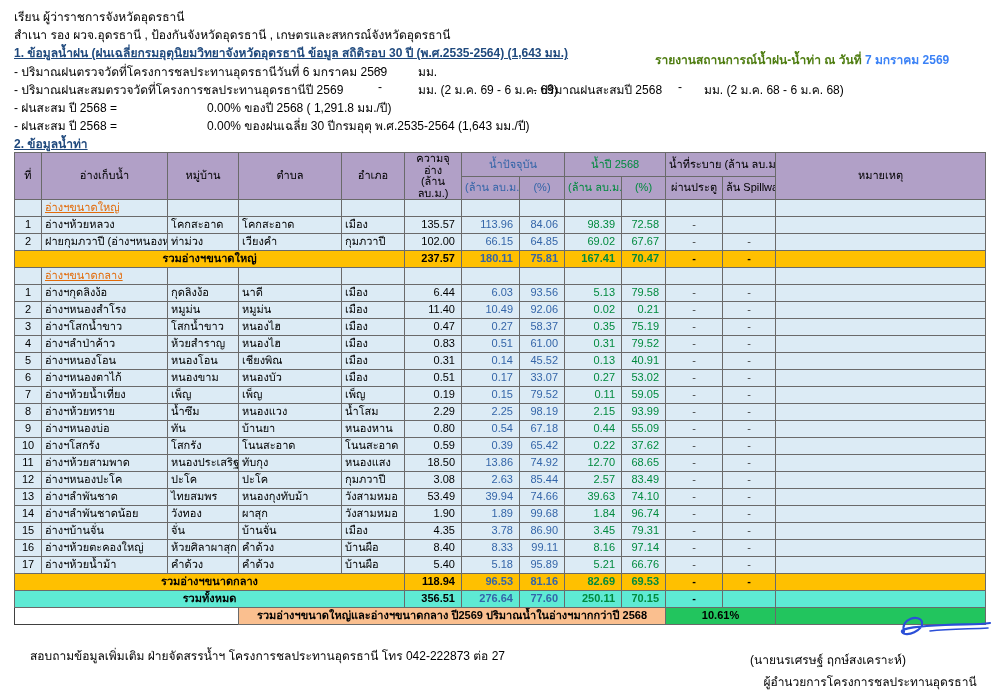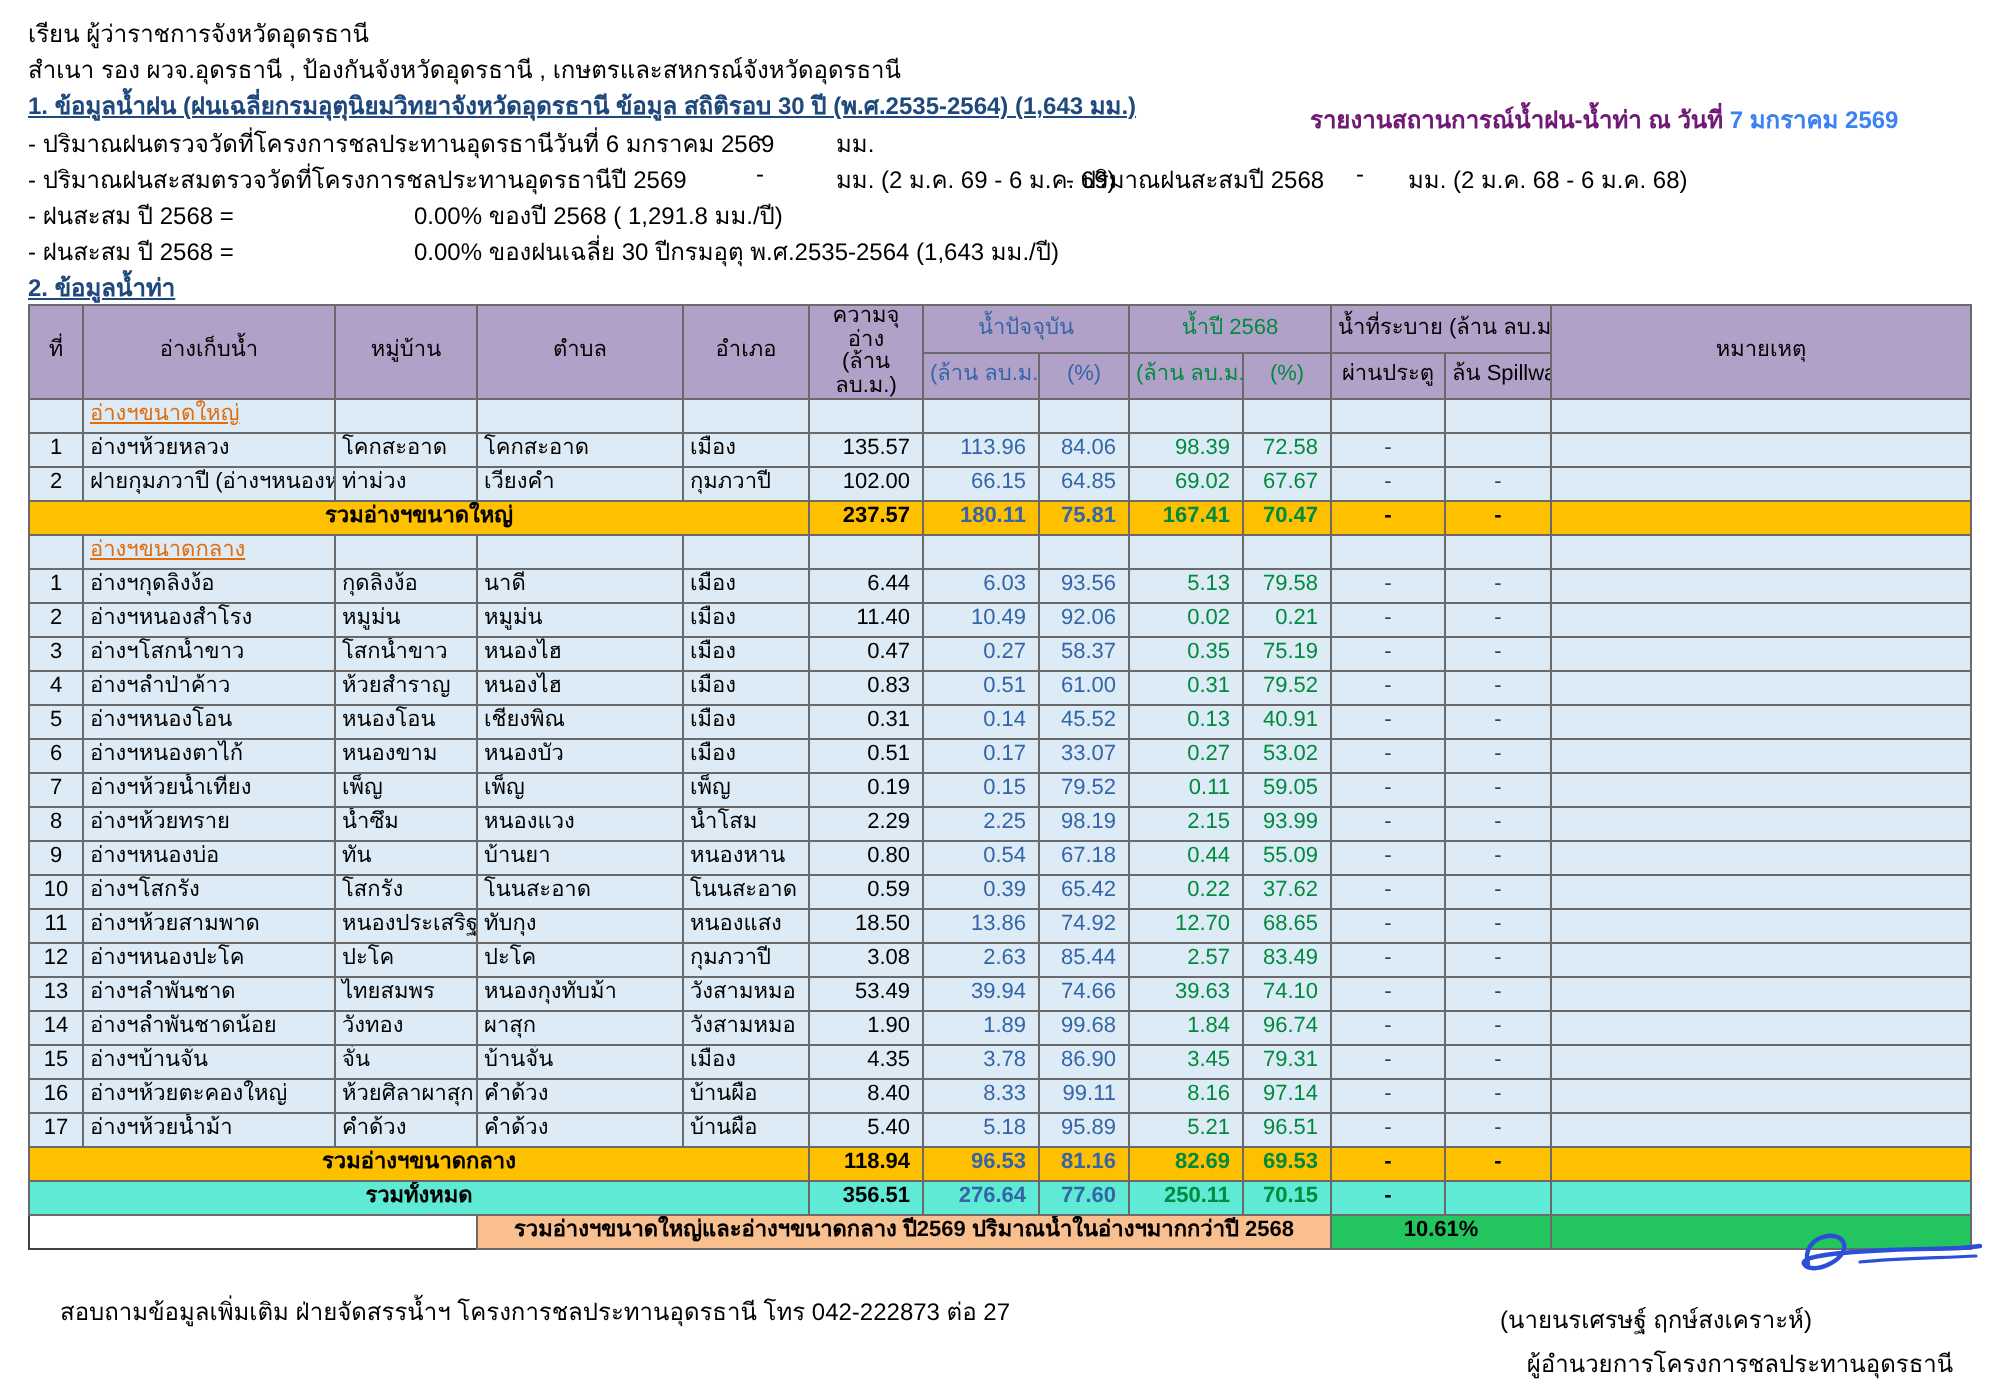--- a/index.html
+++ b/index.html
@@ -2,21 +2,21 @@
 <html><head>
 <meta charset="utf-8">
 <style>
   html,body{margin:0;padding:0;}
   body{
     width:1000px;height:695px;position:relative;background:#ffffff;
     font-family:"Liberation Sans","DejaVu Sans",sans-serif;
     font-size:12px;color:#000;overflow:hidden;
   }
   .abs{position:absolute;white-space:nowrap;}
-  .navy{color:#701a75;font-weight:bold;}
+  .navy{color:#4d7c0f;font-weight:bold;}
   .red{color:#3b82f6;font-weight:bold;}
   .link{color:#1f497d;text-decoration:underline;font-weight:bold;}
   
   table{border-collapse:collapse;table-layout:fixed;position:absolute;left:14px;top:152px;width:971px;}
   td,th{border:1px solid #6a6a6a;font-size:11px;font-weight:normal;padding:0 3px;height:16px;
         overflow:hidden;white-space:nowrap;line-height:1.05;}
   thead th{background:#b1a0c7;text-align:center;}
   tbody td{background:#dcebf5;}
   .hblue{color:#3465a8;}
   .hgrn{color:#008a3e;}
@@ -418,21 +418,21 @@
       <tr>
         <td class="ctr">17</td>
         <td class="txt">อ่างฯห้วยน้ำม้า</td>
         <td class="txt">คำด้วง</td>
         <td class="txt">คำด้วง</td>
         <td class="txt">บ้านผือ</td>
         <td class="num">5.40</td>
         <td class="num blue">5.18</td>
         <td class="num blue">95.89</td>
         <td class="num grn">5.21</td>
-        <td class="num grn">96.51</td>
+        <td class="num grn">66.76</td>
         <td class="ctr dash">-</td>
         <td class="ctr dash">-</td>
         <td class="txt"></td>
       </tr>
       <tr class="goldrow">
         <td class="ctr" colspan="5">รวมอ่างฯขนาดกลาง</td>
         <td class="num">118.94</td>
         <td class="num blue">96.53</td>
         <td class="num blue">81.16</td>
         <td class="num grn">82.69</td>

